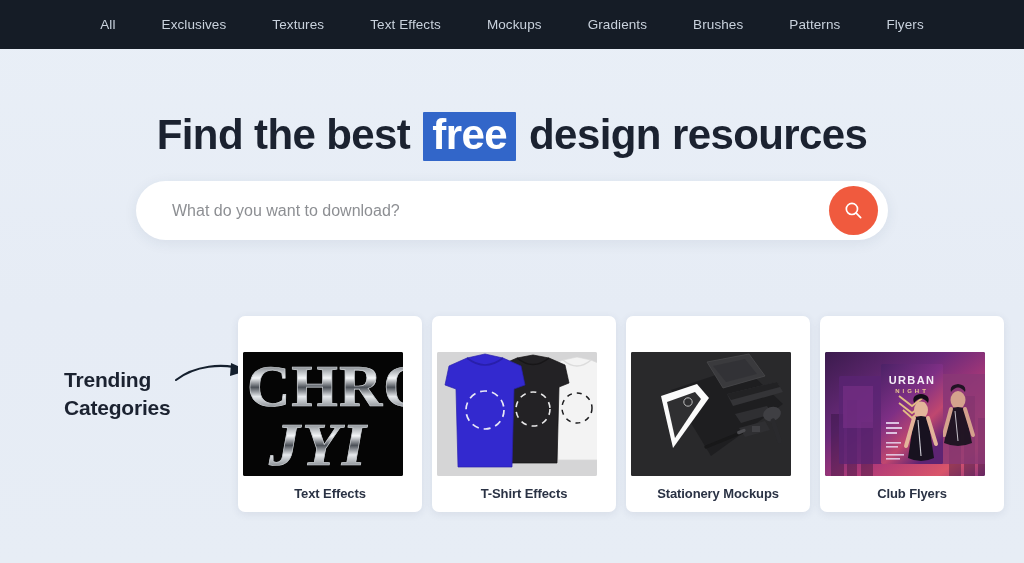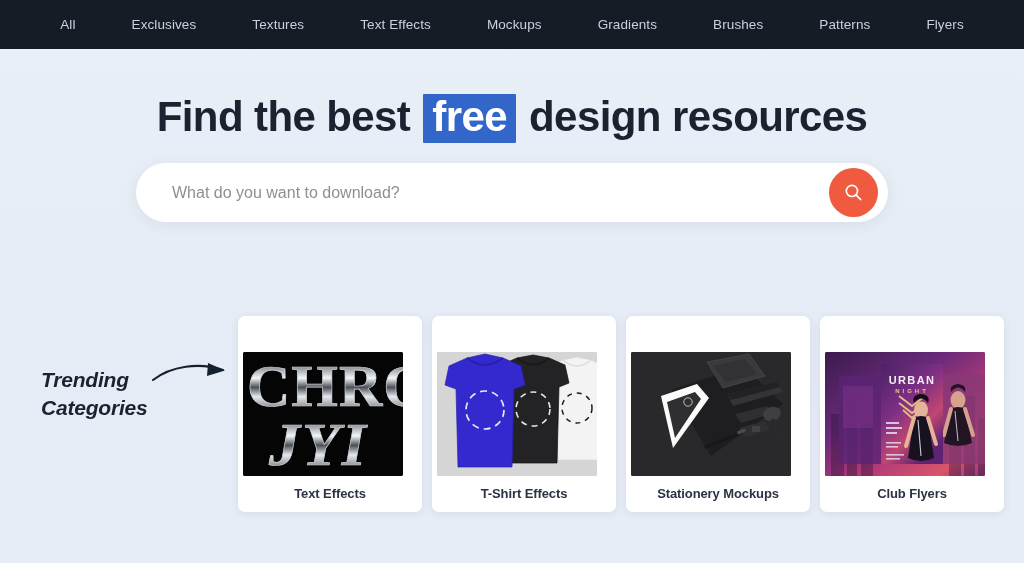--- a/index.html
+++ b/index.html
@@ -19,36 +19,36 @@
     background: linear-gradient(180deg, #e9eff7 0%, #e6ecf5 55%, #e7edf5 100%);
   }
 
   
   .topnav {
     height: 49px;
     background: #151c26;
     display: flex;
     align-items: center;
     justify-content: center;
-    gap: 10px;
+    gap: 0px;
   }
   .nav-item {
     color: #c9d2dd;
     font-size: 13.5px;
     letter-spacing: .1px;
     padding: 0 23px;
     line-height: 49px;
     cursor: pointer;
     white-space: nowrap;
   }
 
   
   .hero {
     text-align: center;
-    padding-top: 45px;
+    padding-top: 63px;
   }
   .headline {
     font-size: 42px;
     font-weight: 800;
     color: #1b2230;
     letter-spacing: -0.6px;
     line-height: 1;
     white-space: nowrap;
   }
   .hl-free {
@@ -97,24 +97,23 @@
     align-items: center;
     justify-content: center;
     flex: 0 0 auto;
     margin-right: 2px;
   }
   .search-btn svg { display: block; }
 
   
   .trending {
     position: absolute;
-    left: 41px;
+    left: 64px;
     top: 366px;
     width: 190px;
-    font-style: italic;
   }
   .trending-label {
     font-size: 21px;
     font-weight: 700;
     color: #1b2230;
     line-height: 1.32;
     letter-spacing: -0.2px;
   }
   .trending-arrow {
     position: absolute;

